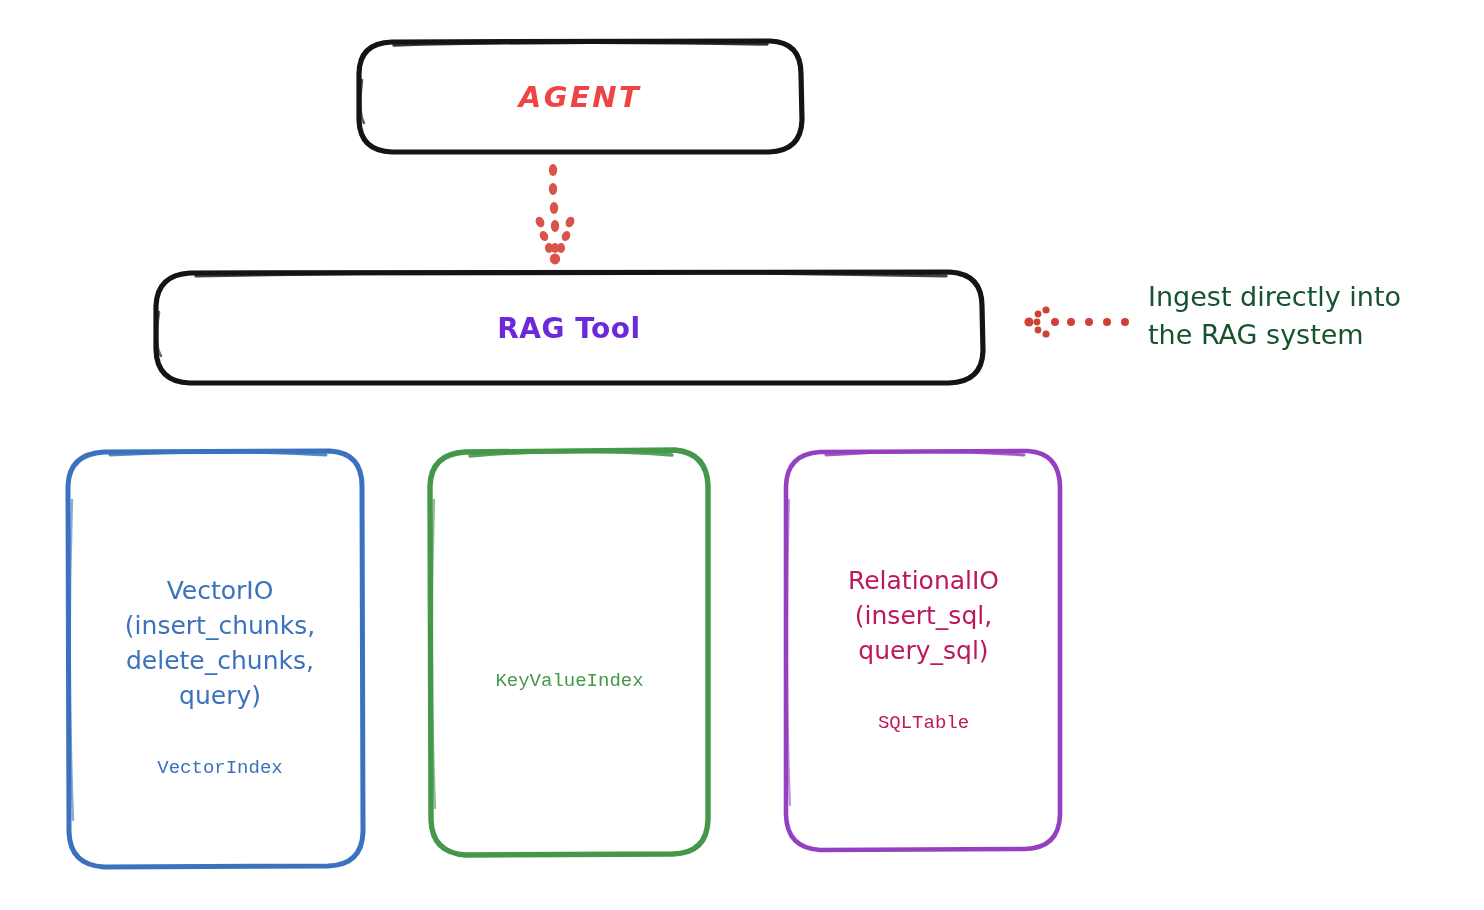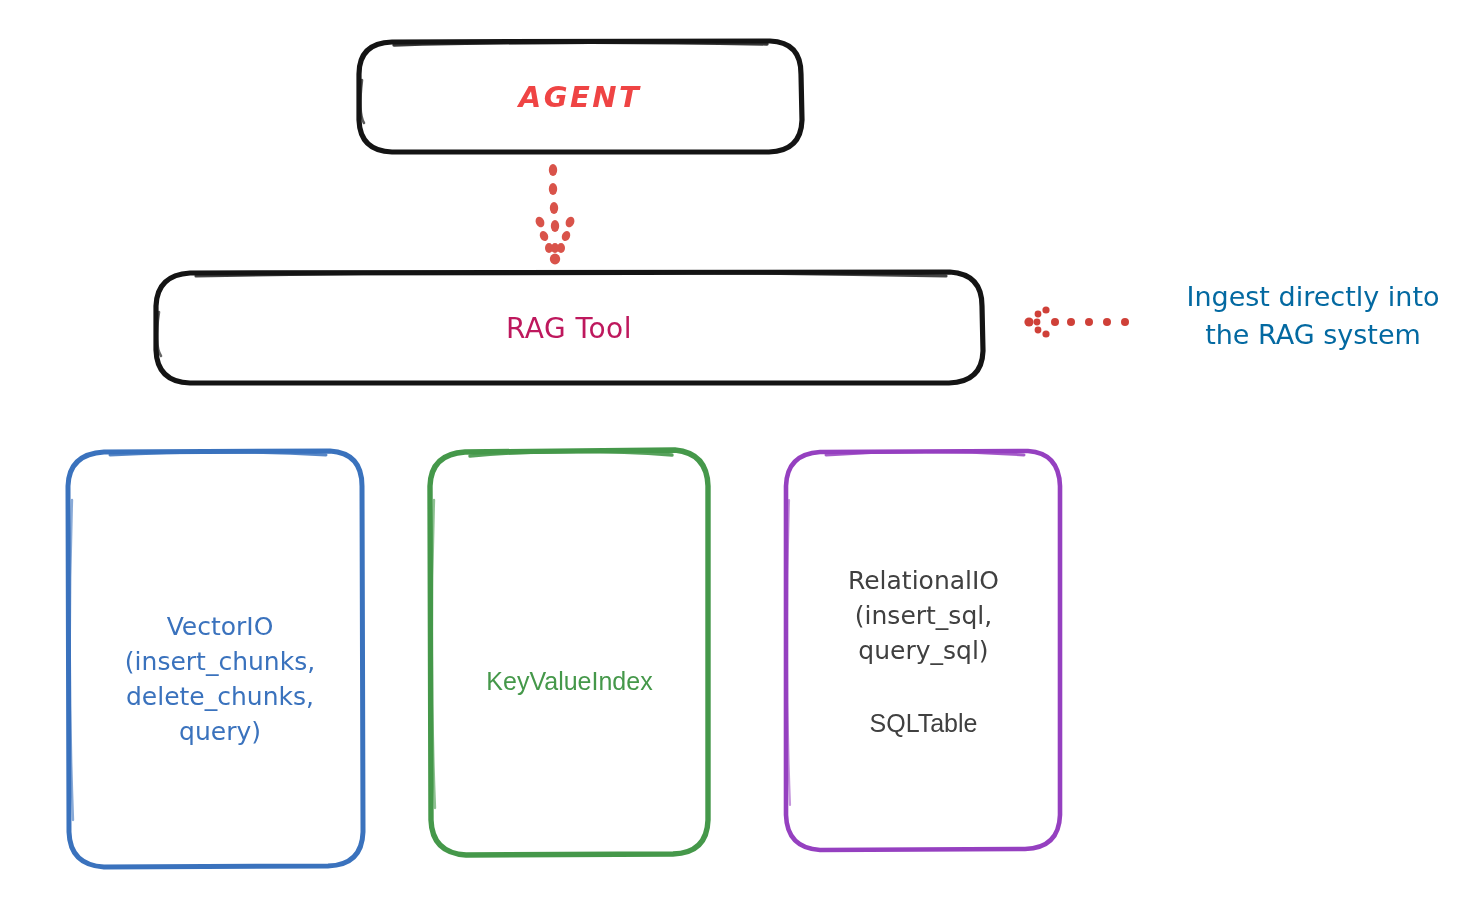--- a/index.html
+++ b/index.html
@@ -54,34 +54,35 @@
   
   #rag-tool-node {
     left: 155px;
     top: 272px;
     width: 828px;
     height: 112px;
   }
   #rag-tool-label {
     font-family: "DejaVu Sans", sans-serif;
     font-size: 28px;
-    color: #be185d;
+    color: #6d28d9;
     letter-spacing: 0.5px;
+    font-weight: bold;
   }
 
   
   .leaf-label {
     font-family: "DejaVu Sans", sans-serif;
     font-size: 25px;
     line-height: 35px;
     white-space: pre-line;
   }
   .leaf-index {
-    font-family: Liberation Sans, sans-serif;
-    font-size: 25px;
+    font-family: Liberation Mono, monospace;
+    font-size: 19px;
     line-height: 35px;
     margin-top: 38px;
   }
 
   #vector-node {
     left: 72px;
     top: 450px;
     width: 296px;
     height: 418px;
     padding: 12px 8px;
@@ -100,40 +101,40 @@
   #keyvalue-node .leaf-index { color: #45984a; }
 
   #relational-node {
     left: 786px;
     top: 450px;
     width: 275px;
     height: 400px;
     padding: 0 6px;
   }
   #relational-node .leaf-label,
-  #relational-node .leaf-index { color: #404040; }
+  #relational-node .leaf-index { color: #be185d; }
 
   
   #vector-node .leaf-stack { transform: translateY(20px); }
   #keyvalue-node .leaf-stack { transform: translateY(10px); }
   #relational-node .leaf-stack { transform: translateY(2px); }
 
   
   #ingest-annotation {
     position: absolute;
     left: 1148px;
     top: 278px;
     width: 330px;
     z-index: 4;
     font-family: "DejaVu Sans", sans-serif;
     font-size: 27px;
     line-height: 38px;
-    color: #0369a1;
+    color: #14532d;
     white-space: pre-line;
-    text-align: center;
+    text-align: left;
   }
 </style>
 </head>
 <body>
 
 <svg id="canvas" viewBox="0 0 1484 910" xmlns="http://www.w3.org/2000/svg">
 
   <g>
     <path d="M392,42 L770,41 Q801,42 801,74 L802,120 Q801,151 769,152 L392,152
              Q360,151 359,120 L359,74 Q359,43 392,42 Z" fill="#ffffff" stroke="#141414" stroke-width="5.2" stroke-linecap="round" stroke-linejoin="round"></path>
@@ -208,20 +209,21 @@
 <div class="node" id="rag-tool-node">
   <span id="rag-tool-label">RAG Tool</span>
 </div>
 
 <div class="node" id="vector-node">
   <div class="leaf-stack">
     <div class="leaf-label">VectorIO
 (insert_chunks,
 delete_chunks,
 query)</div>
+    <div class="leaf-index">VectorIndex</div>
   </div>
 </div>
 
 <div class="node" id="keyvalue-node">
   <div class="leaf-stack">
     <div class="leaf-index">KeyValueIndex</div>
   </div>
 </div>
 
 <div class="node" id="relational-node">

